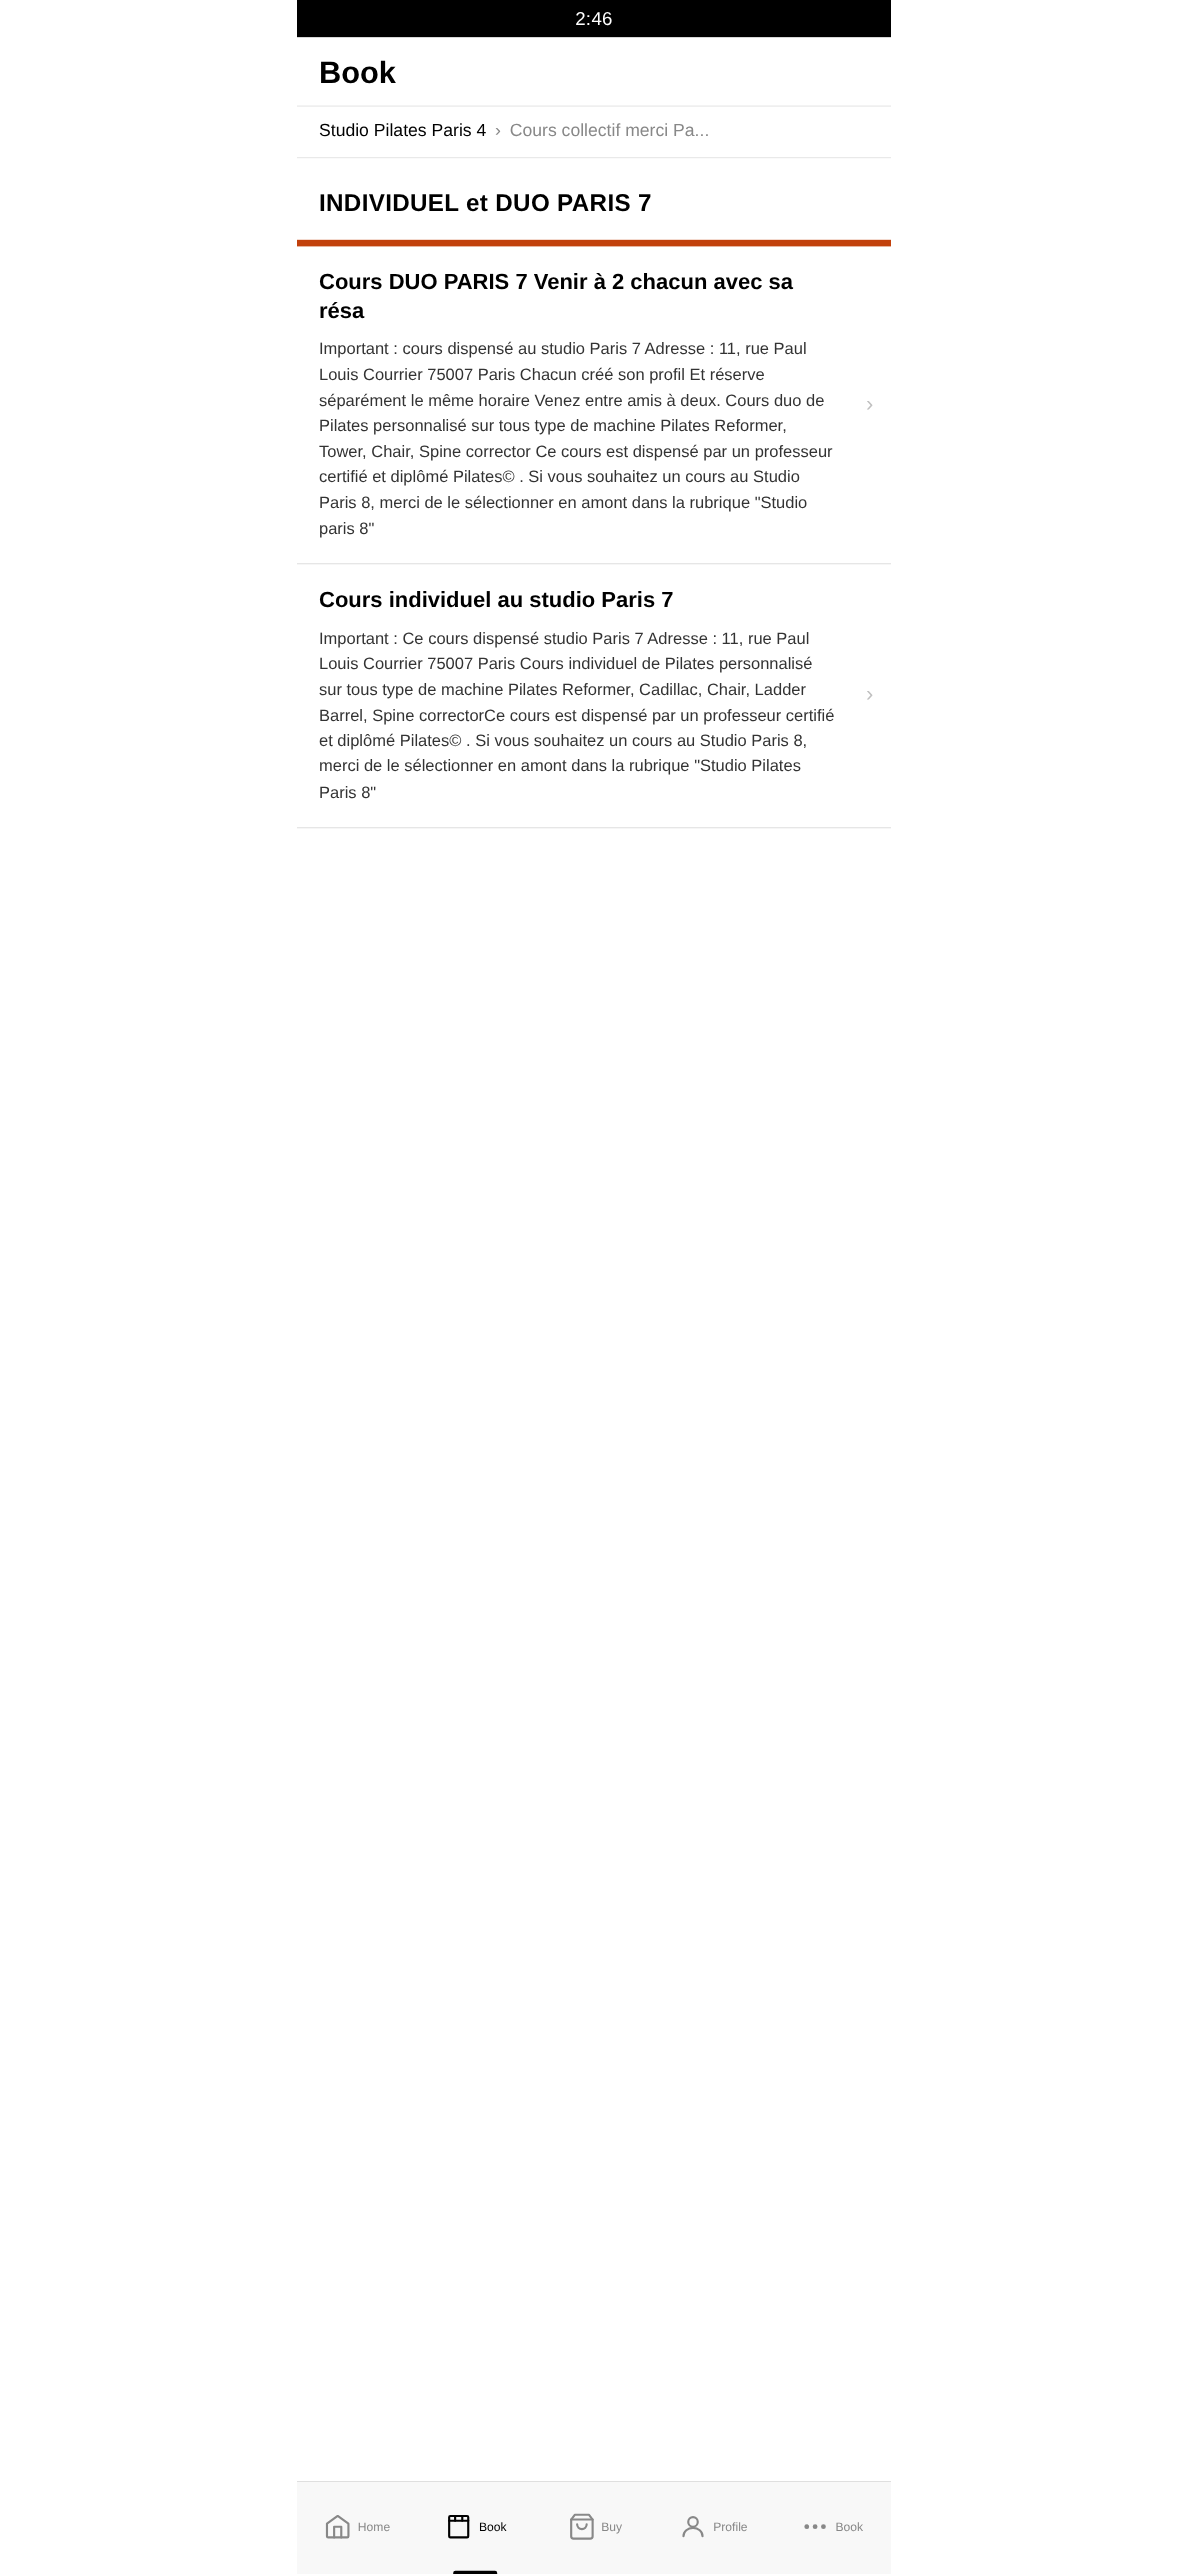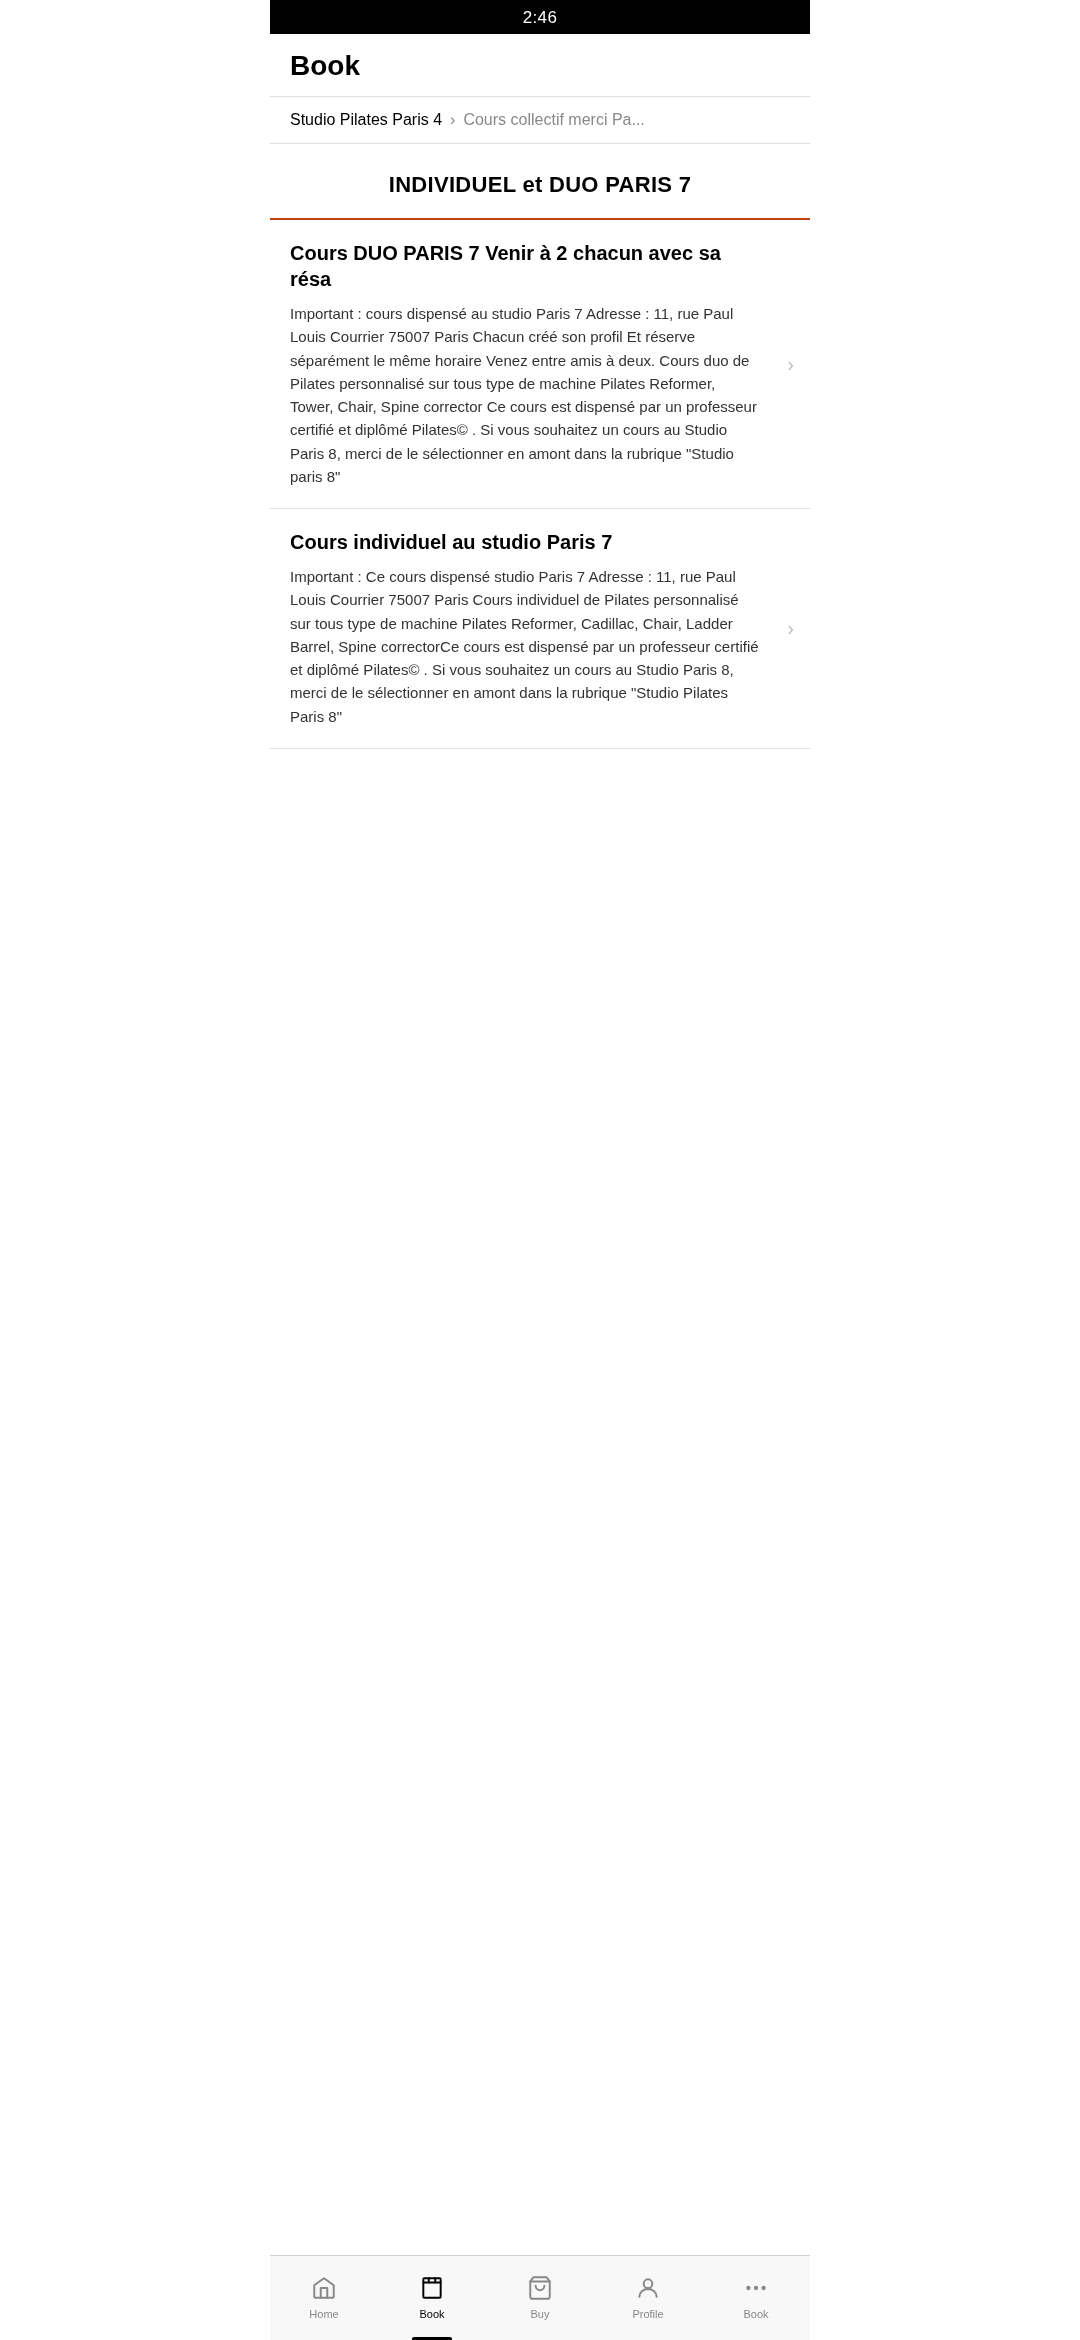--- a/index.html
+++ b/index.html
@@ -78,26 +78,25 @@
     .main-content {
       background: #ffffff;
       padding-bottom: 100px;
     }
 
     .section-title {
       font-size: 22px;
       font-weight: 700;
       color: #000000;
       padding: 28px 20px 20px 20px;
-      text-align: center;
       letter-spacing: 0.3px;
     }
 
     .course-list {
-      border-top: 2px solid #c2410c;
+      border-top: 6px solid #c2410c;
     }
 
     .course-item {
       padding: 20px 48px 20px 20px;
       border-bottom: 1px solid #e0e0e0;
       position: relative;
       cursor: pointer;
     }
 
     .course-title {
@@ -136,21 +135,21 @@
       border-top: 1px solid #d0d0d0;
       display: flex;
       align-items: stretch;
       height: 85px;
       z-index: 100;
     }
 
     .nav-item {
       flex: 1;
       display: flex;
-      flex-direction: column;
+      flex-direction: row;
       align-items: center;
       justify-content: center;
       padding: 10px 4px 12px 4px;
       cursor: pointer;
       position: relative;
       gap: 4px;
     }
 
     .nav-item.active .nav-label {
       color: #000000;

